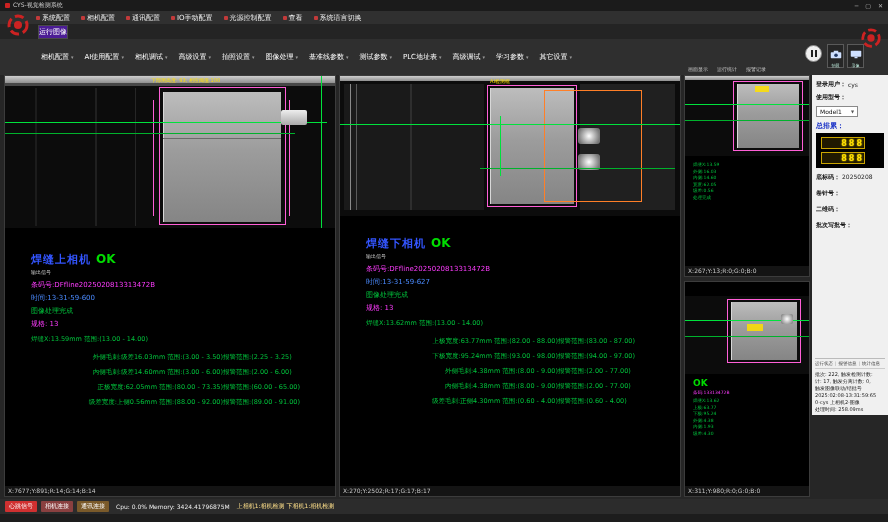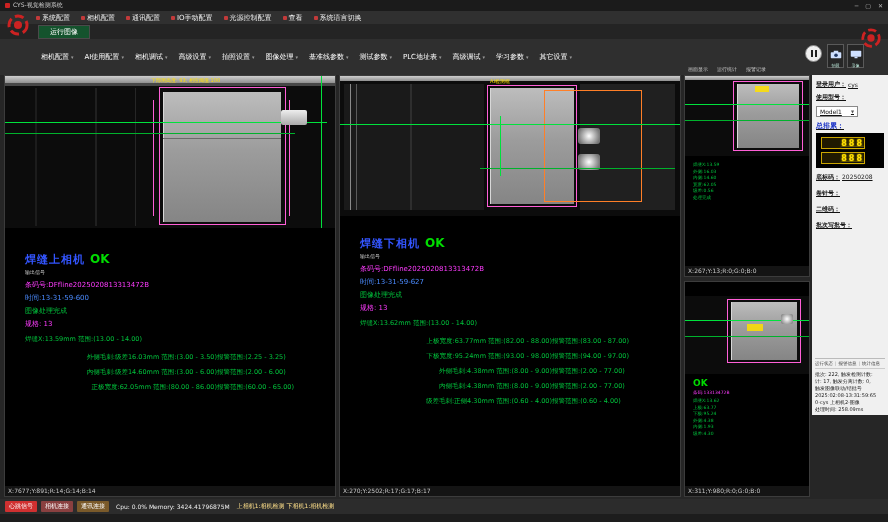--- a/index.html
+++ b/index.html
@@ -10,21 +10,21 @@
   .titlebar{position:absolute;top:0;left:0;right:0;height:11px;background:#1b1b1b;display:flex;align-items:center;gap:3px;padding:0 5px;font-size:6px;color:#cfcfcf;}
   .title-dot{width:5px;height:5px;background:#c22;border-radius:1px;}
   .win-controls{margin-left:auto;display:flex;gap:7px;font-size:6px;color:#bbb;}
   .win-controls span{cursor:default;}
   
   .menubar{position:absolute;top:11px;left:0;right:0;height:13px;background:#303030;display:flex;align-items:center;gap:11px;padding:0 10px 0 36px;font-size:7px;color:#f0f0f0;}
   .menu-item{display:flex;align-items:center;gap:2px;white-space:nowrap;}
   .menu-item::before{content:"";width:4px;height:4px;background:#c23a3a;display:inline-block;border-radius:1px;}
   
   .tabrow{position:absolute;top:24px;left:0;right:0;height:15px;background:#242424;display:flex;align-items:center;padding-left:38px;font-size:7px;color:#fff;}
-  .viewtab{padding:1px 11px;border:1px solid #4a4a4a;background:#14532d;}
+  .viewtab{padding:1px 0;border:1px solid #4a4a4a;background:#4c1d95;}
   
   .toolbar{position:absolute;top:39px;left:0;right:0;height:36px;background:#2f2f2f;display:flex;align-items:center;}
   .tool-tabs{display:flex;align-items:center;gap:5px;padding-left:38px;font-size:7px;flex-wrap:nowrap;}
   .tool-tab{color:#fff;display:flex;align-items:center;gap:2px;padding:3px 3px;white-space:nowrap;}
   .tool-tab::after{content:"▾";font-size:5px;color:#9a9a9a;}
   .logo{position:absolute;width:24px;height:24px;}
   .logo-left{left:6px;top:13px;}
   .logo-right{right:4px;top:27px;}
   .pause-btn{position:absolute;right:66px;top:45px;width:17px;height:17px;border-radius:50%;background:#f0f0f0;display:flex;align-items:center;justify-content:center;gap:2px;border:1px solid #888;}
   .pause-btn .pb{width:2px;height:7px;background:#222;}
@@ -40,39 +40,39 @@
   .left-panel{left:4px;top:0;width:332px;height:422px;}
   .center-panel{left:339px;top:0;width:342px;height:422px;}
   .small-top{left:684px;top:0;width:126px;height:202px;}
   .small-bottom{left:684px;top:206px;width:126px;height:216px;}
   .cam-image{position:relative;background:#0c0c0c;overflow:hidden;}
   .band{background:linear-gradient(180deg,#cfcfcf,#8f8f8f);}
   .metal{background:linear-gradient(180deg,#bdbdbd,#9c9c9c 45%,#858585);border-left:1px solid #d8d8d8;}
   .ytext{color:#ffe000;font-size:5px;white-space:nowrap;}
   .coordbar{position:absolute;left:0;right:0;bottom:0;height:10px;background:#141414;color:#c8c8c8;font-size:6px;line-height:10px;padding-left:3px;white-space:nowrap;}
   
-  .result-block{padding:24px 4px 0 20px;}
+  .result-block{padding:24px 4px 0 26px;}
   .result-title{display:flex;align-items:baseline;margin-bottom:2px;}
   .t-title{color:#3355ff;font-weight:bold;font-size:11px;letter-spacing:1px;}
   .t-ok{color:#00dc00;font-weight:bold;font-size:12px;margin-left:5px;}
   .t-sub{color:#d8d8d8;font-size:5px;margin-bottom:5px;}
   .t-mag{color:#ff3cff;font-size:7px;margin-bottom:3px;}
   .t-blu{color:#4b8bff;font-size:7px;margin-bottom:3px;}
   .t-grn{color:#00c43c;font-size:7px;margin-bottom:3px;}
   .t-spec{margin-bottom:6px;}
   .t-extra{margin-bottom:9px;font-size:6.5px;}
   .mrow{display:flex;margin-bottom:6px;font-size:6.5px;color:#00c43c;}
   .mleft{width:192px;white-space:nowrap;text-align:right;}
   .mright{white-space:nowrap;}
   
   .sm-lines{padding:6px 0 0 8px;font-size:4.5px;line-height:6.5px;color:#00c43c;}
   .sm-ok{color:#00dc00;font-weight:bold;font-size:9px;padding:4px 0 0 8px;}
   .sm-barcode{color:#ff3cff;font-size:4.5px;padding:2px 0 0 8px;}
   
-  .info-panel{position:absolute;left:812px;top:0;width:76px;height:340px;background:#f0f0f0;color:#111;font-size:6px;padding:5px 4px;text-decoration:underline;}
+  .info-panel{position:absolute;left:812px;top:0;width:76px;height:340px;background:#f0f0f0;color:#111;font-size:6px;padding:5px 4px;}
   .irow{display:flex;align-items:center;margin-bottom:4px;gap:2px;}
   .ilabel{font-weight:bold;white-space:nowrap;}
   .ivalue{color:#222;}
   .model-select{background:#fff;border:1px solid #8a8a8a;padding:1px 3px;display:flex;align-items:center;gap:3px;min-width:42px;justify-content:space-between;}
   .model-select .arr{font-size:4px;color:#555;}
   .total-label{color:#1d35c8;font-weight:bold;font-size:7px;margin:3px 0 2px;}
   .counter-box{background:#000;padding:4px 5px;margin-bottom:5px;}
   .counter{width:44px;height:12px;border:1px solid #caa500;color:#ffdf00;background:#201900;font-size:8px;font-weight:bold;letter-spacing:2px;text-align:right;line-height:11px;margin-bottom:3px;text-shadow:0 0 2px #ffdf00;filter:blur(.3px);}
   .counter:last-child{margin-bottom:0;}
   .ifield{display:flex;margin-bottom:7px;gap:2px;}
@@ -210,22 +210,26 @@
       <div>
           <div class="mrow">
             <span class="mleft">外侧毛刺:级差16.03mm 范围:(3.00 - 3.50)</span>
             <span class="mright">报警范围:(2.25 - 3.25)</span>
           </div>
           <div class="mrow">
             <span class="mleft">内侧毛刺:级差14.60mm 范围:(3.00 - 6.00)</span>
             <span class="mright">报警范围:(2.00 - 6.00)</span>
           </div>
           <div class="mrow">
-            <span class="mleft">正极宽度:62.05mm 范围:(80.00 - 86.00)</span>
+            <span class="mleft">正极宽度:62.05mm 范围:(80.00 - 73.35)</span>
             <span class="mright">报警范围:(60.00 - 65.00)</span>
+          </div>
+          <div class="mrow">
+            <span class="mleft">级差宽度:上侧0.56mm 范围:(88.00 - 92.00)</span>
+            <span class="mright">报警范围:(89.00 - 91.00)</span>
           </div>
         </div>
     </div>
     <div class="coordbar">X:7677;Y:891;R:14;G:14;B:14</div>
   </div>
 
   <div class="cam-panel center-panel">
     <div class="cam-image" style="height:140px">
       <div class="ov band" style="left:0;top:0;width:100%;height:5px"></div>
       <div class="ov" style="left:4px;top:8px;width:140px;height:126px;background:#1a1a1a"></div>

